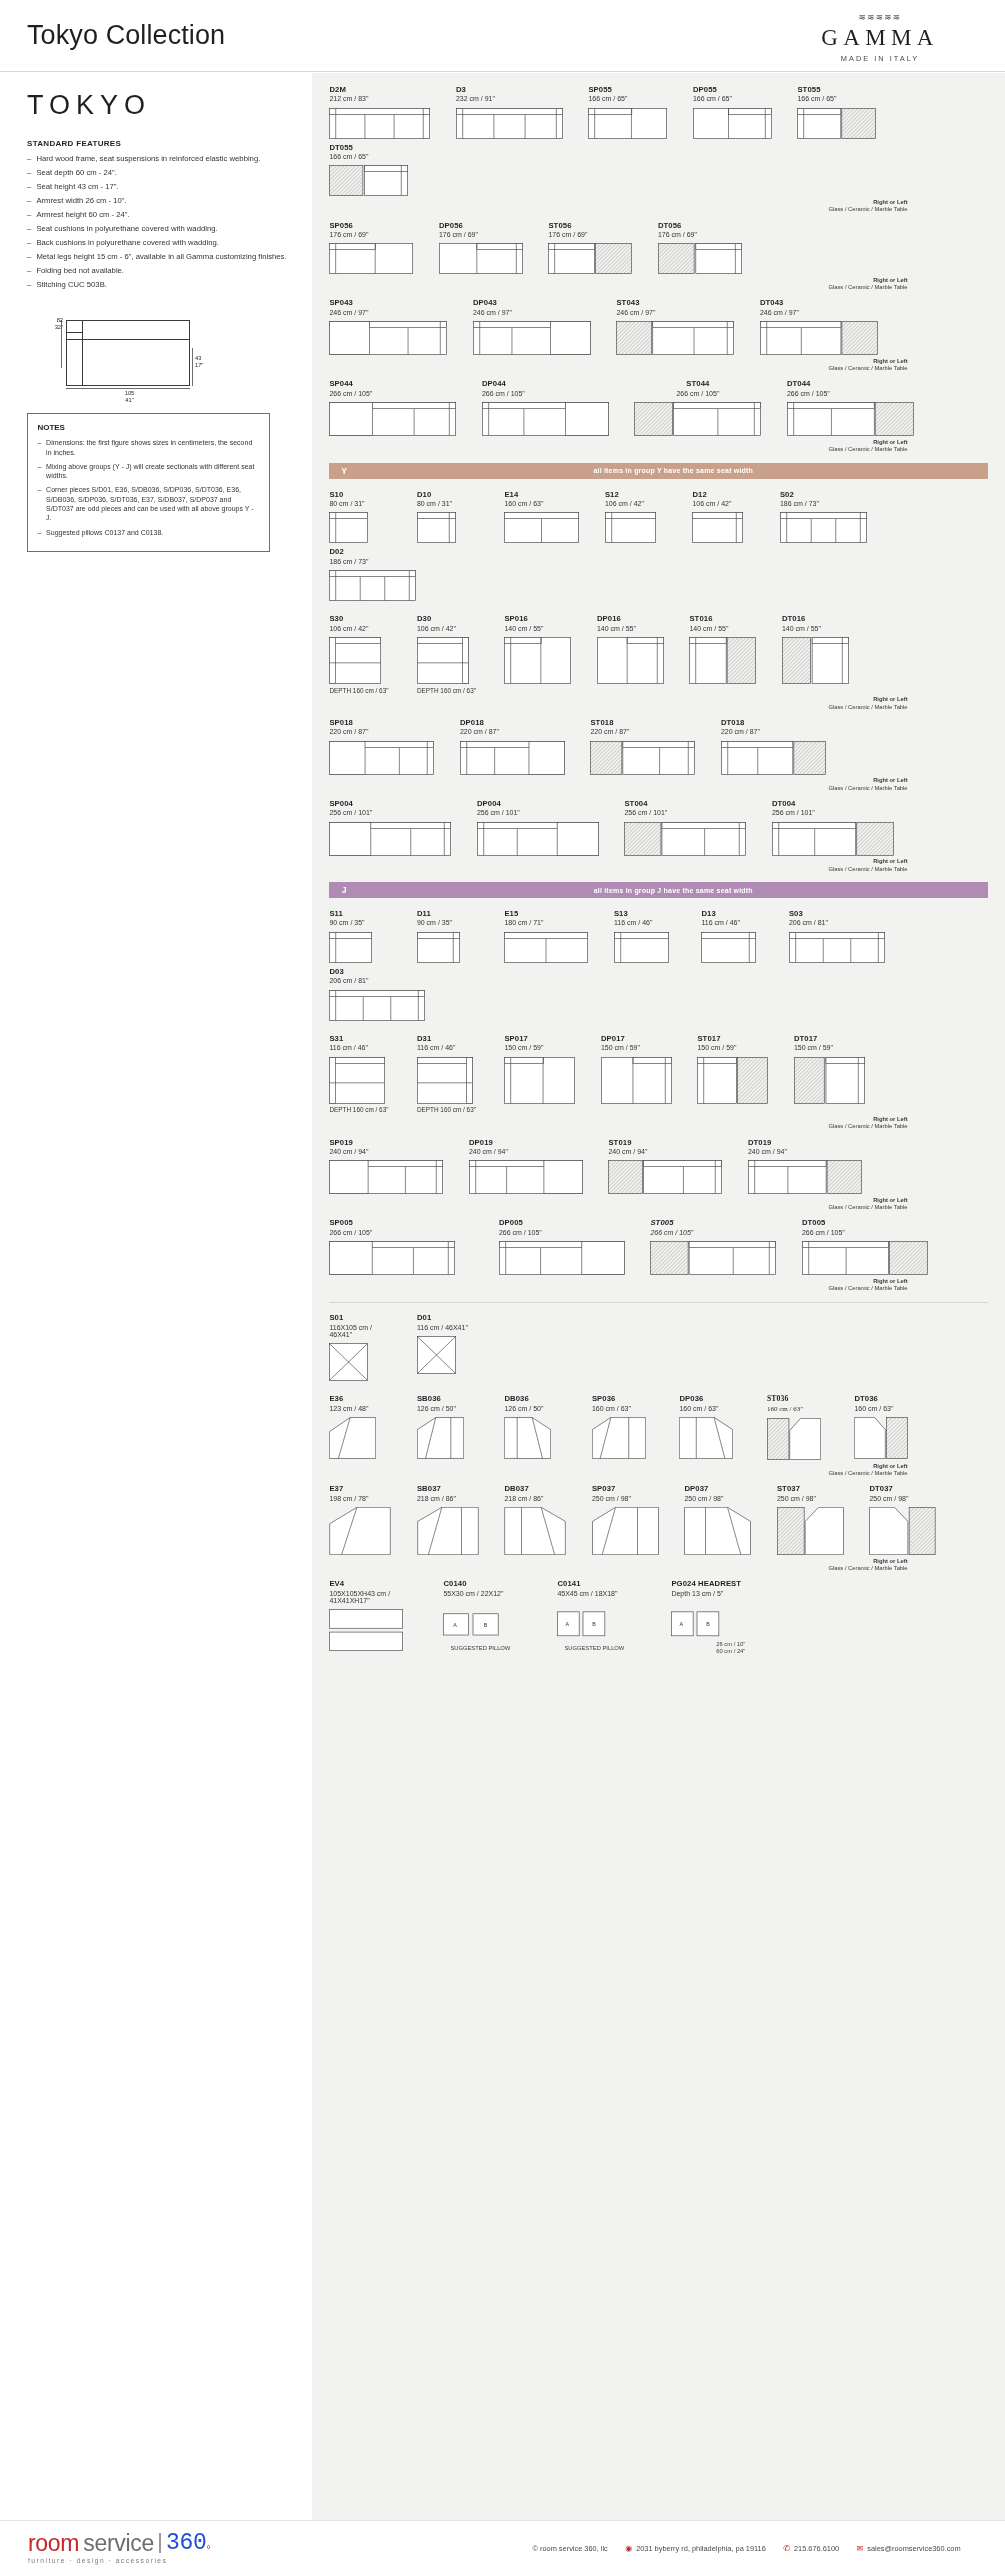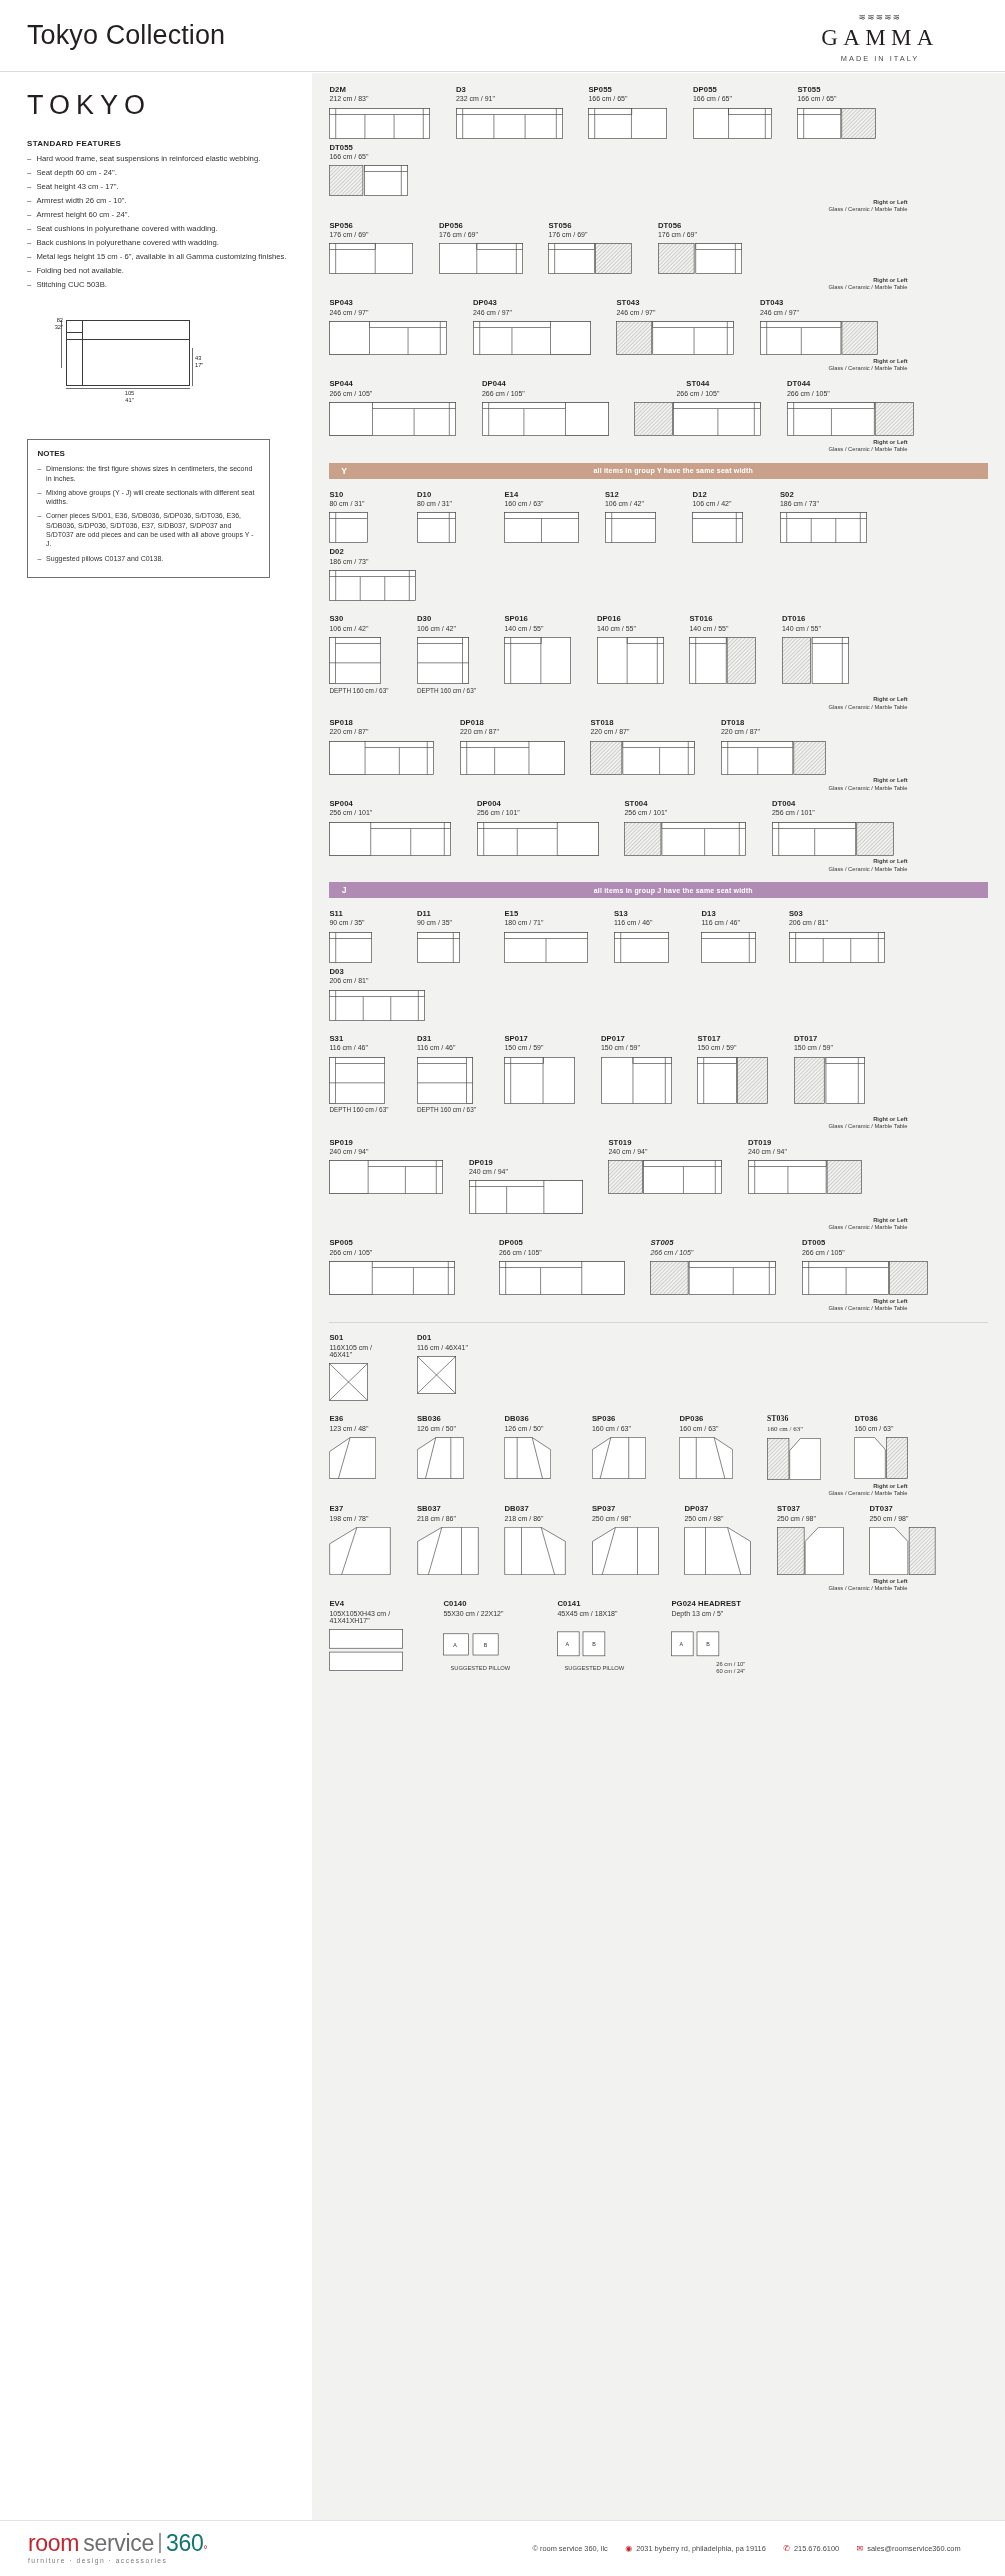--- a/index.html
+++ b/index.html
@@ -80,21 +80,21 @@
   }
   .dim-h-bottom{
     position:absolute; left:75px; top:82px; font-size:5.7px; line-height:6.7px; text-align:center; width:47px;
   }
   .dim-line-v{ position:absolute; left:29.5px; top:12px; width:0.7px; height:48px; background:#6d6d6d; }
   .dim-line-v2{ position:absolute; left:161px; top:40px; width:0.7px; height:38px; background:#6d6d6d; }
   .dim-line-h{ position:absolute; left:35px; top:80px; width:124px; height:0.7px; background:#6d6d6d; }
 
   
   .notes{
-    margin-top:30px; border:0.7px solid #6f6f6f; padding:9.4px 9.4px 9.4px 9.4px; width:243px;
+    margin-top:4px; border:0.7px solid #6f6f6f; padding:9.4px 9.4px 9.4px 9.4px; width:243px;
   }
   .notes-title{ font-size:8px; font-weight:bold; margin-bottom:6px; }
   .notes ul{ list-style:none; margin:0; padding:0; }
   .notes li{
     font-size:7px; line-height:9.4px; color:#333;
     padding-left:8.7px; position:relative; margin-bottom:4.7px;
   }
   .notes li:before{ content:"–"; position:absolute; left:0; top:0; }
 
   
@@ -132,21 +132,21 @@
   .footer{
     position:absolute; left:0; right:0; bottom:0; height:56px;
     background:#ffffff; border-top:0.7px solid #e2e2e2;
     display:flex; align-items:center;
   }
   .logo-rs{ margin-left:28px; line-height:1; }
   .logo-top{ display:flex; align-items:flex-end; }
   .logo-room{ font-size:23px; color:#c1272d; letter-spacing:-0.3px; }
   .logo-service{ font-size:23px; color:#6d6e71; letter-spacing:-0.3px; margin-left:4px;}
   .logo-bar{ width:1.3px; height:20px; background:#9a9a9a; margin:0 5.4px 2px 5.4px; }
-  .logo-360{ font-size:23px; color:#0f766e; letter-spacing:-0.3px; }
+  .logo-360{ font-size:23px; color:#1d4ed8; letter-spacing:-0.3px;font-family:Liberation Mono, monospace; }
   .logo-deg{ font-size:10px; color:#c1272d; vertical-align:super; }
   .logo-sub{ font-size:6.7px; color:#7a7a7a; letter-spacing:1.5px; margin-top:2.7px; }
   .foot-info{
     margin-left:auto; margin-right:27px; display:flex; align-items:center;
     font-size:7.4px; color:#4a4a4a;
   }
   .foot-info span.seg{ margin-right:17.4px; display:flex; align-items:center; }
   .foot-ic{ color:#c1272d; margin-right:4px; font-size:8px; }
 
   
@@ -1161,21 +1161,21 @@
               </pattern>
             </defs>
             <rect x="0.5" y="0.5" width="169" height="49" stroke="#4a4a4a" stroke-width="1" fill="#fff"></rect>
             <rect x="57.800000000000004" y="0.5" width="111.69999999999999" height="9" stroke="#4a4a4a" stroke-width="1" fill="#fff"></rect>
             <rect x="0.5" y="0.5" width="57.800000000000004" height="49" stroke="#4a4a4a" stroke-width="1" fill="#fff"></rect>
             <line x1="160" y1="0.5" x2="160" y2="49.5" stroke="#4a4a4a"></line>
             <line x1="113.9" y1="10" x2="113.9" y2="49.5" stroke="#4a4a4a"></line>
           </svg>
         </div>
       </div>
-      <div class="item" style="width: 114px; margin-top: 20px;">
+      <div class="item" style="width: 114px;">
         <div class="code">DP019</div>
         <div class="dims">240 cm / 94"</div>
         <div class="art">
           <svg width="114" height="34" viewBox="0 0 170 50">
             <defs>
               <pattern id="hx" width="4" height="4" patternUnits="userSpaceOnUse" patternTransform="rotate(45)">
                 <line x1="0" y1="0" x2="0" y2="4" stroke="#8a8a8a" stroke-width="1"></line>
               </pattern>
             </defs>
             <rect x="0.5" y="0.5" width="169" height="49" stroke="#4a4a4a" stroke-width="1" fill="#fff"></rect>

